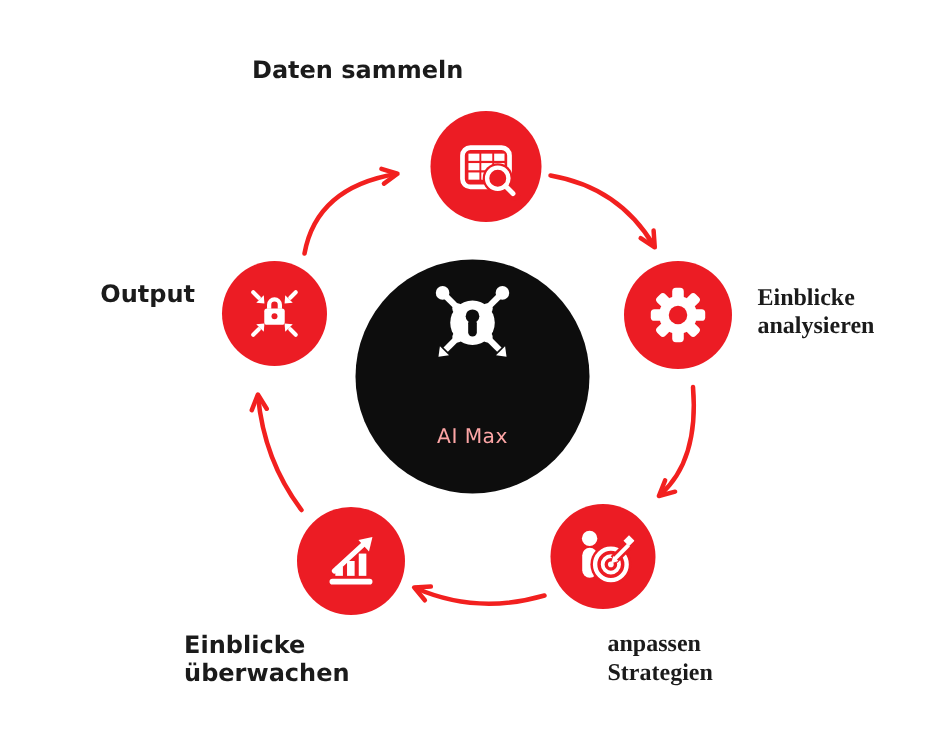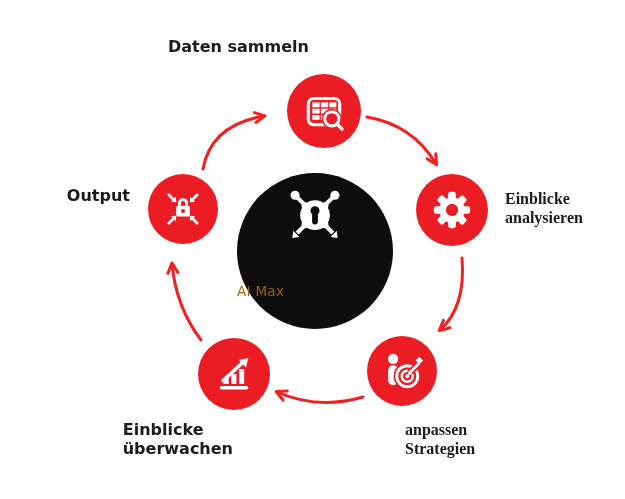--- a/index.html
+++ b/index.html
@@ -19,22 +19,22 @@
   .node{
     position:absolute;border-radius:50%;background:var(--red);
     display:flex;align-items:center;justify-content:center;
   }
   .center-node{
     position:absolute;left:237px;top:173px;width:156px;height:156px;
     border-radius:50%;background:var(--black);
   }
   .center-node .hub{position:absolute;left:50%;top:14px;transform:translateX(-50%);}
   .center-label{
-    position:absolute;left:0;top:110px;width:100%;
-    color:#a16207;font-size:13.5px;letter-spacing:.3px;
+    position:absolute;left:0;top:110px;width:100%;text-align:center;
+    color:#fca5a5;font-size:13.5px;letter-spacing:.3px;
   }
   .label{
     position:absolute;color:var(--text);font-weight:bold;font-size:16px;line-height:19px;
     white-space:nowrap;
   }
   .label.center-align{text-align:left;}
   .label.right-align{}
   .label.left-align{text-align:left;font-family:Liberation Serif, serif;}
   .label span{display:block;}
   

